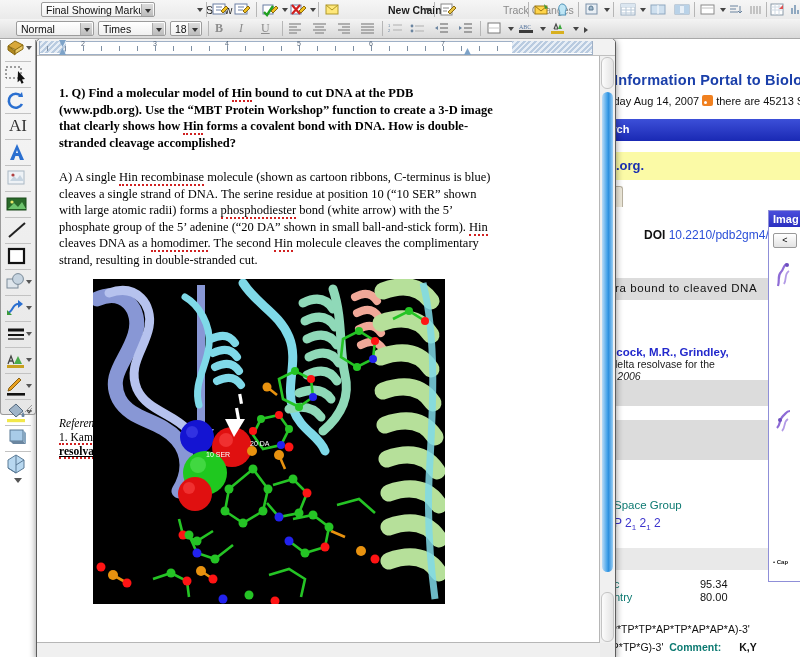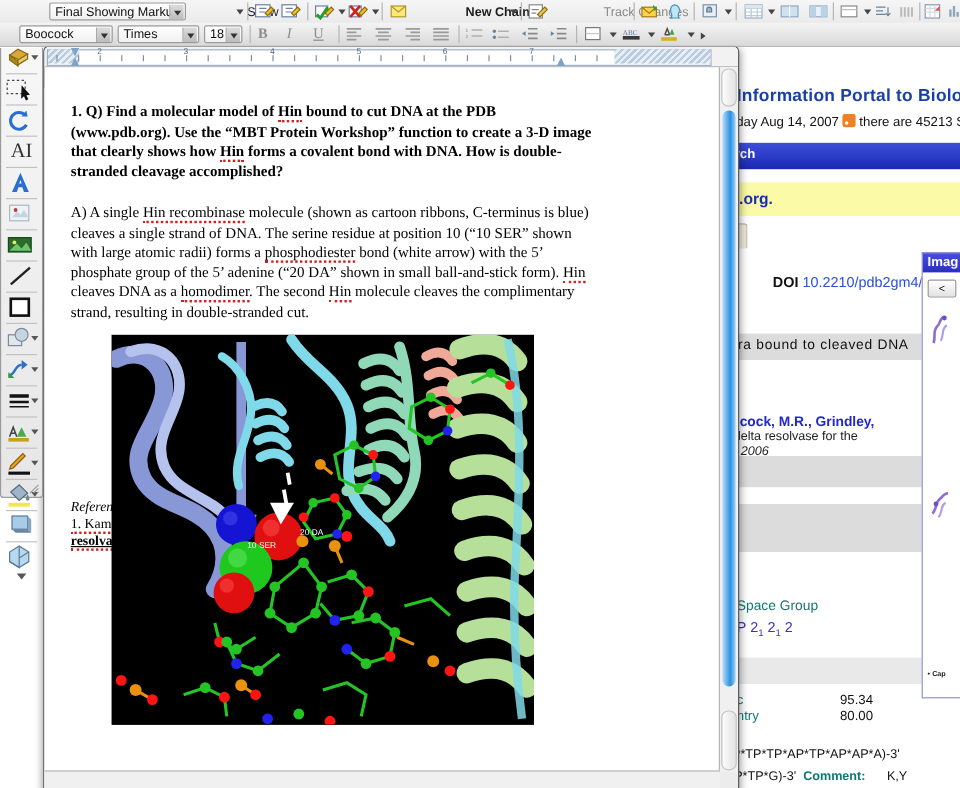--- a/index.html
+++ b/index.html
@@ -35,21 +35,21 @@
   .gray2{position:absolute;left:40px;top:380px;width:380px;height:26px;background:#dcdcdc;}
   .gray3{position:absolute;left:40px;top:420px;width:380px;height:40px;background:#dcdcdc;}
   .sg-label{position:absolute;left:66px;top:499px;font-size:11.5px;color:#0d7a72;white-space:nowrap;}
   .sg-val{position:absolute;left:66px;top:516px;font-size:12px;color:#3b33cc;white-space:nowrap;}
   .sg-val sub{font-size:8px;}
   .gray4{position:absolute;left:40px;top:548px;width:380px;height:22px;background:#e9e9e9;}
   .cellrow{position:absolute;font-size:11px;color:#0d7a72;}
   .cellval{position:absolute;font-size:11px;color:#111;}
   .seqline{position:absolute;font-size:10.5px;color:#111;white-space:nowrap;}
   .seqline .ch{color:#0d7a72;font-weight:bold;}
-  .seqline .chv{color:#111;font-weight:normal;padding-left:15px;}
+  .seqline .chv{color:#111;font-weight:bold;padding-left:15px;}
 
   
   .imgpanel{position:absolute;left:768px;top:210px;width:34px;height:372px;background:#fff;border:1px solid #8f8fd8;box-sizing:border-box;}
   .imgpanel .hd{height:16px;background:linear-gradient(#4a4ddb,#2a2fc0);color:#fff;font-size:11px;font-weight:bold;padding:2px 4px 0 4px;box-sizing:border-box;}
   .imgpanel .btn{margin:6px auto 0 auto;width:22px;height:13px;border:1px solid #999;border-radius:2px;background:linear-gradient(#fff,#e2e2e2);font-size:9px;text-align:center;line-height:13px;}
   .thumb{margin:14px auto 0 auto;width:22px;height:26px;}
   .capt{position:absolute;left:4px;bottom:16px;font-size:6px;font-weight:bold;color:#222;}
 
   
   .docwin{position:absolute;left:36px;top:38px;width:578px;height:619px;background:#ffffff;border:1px solid #5d5d5d;border-radius:5px 5px 0 0;box-shadow:0 2px 7px rgba(0,0,0,.45);overflow:hidden;}
@@ -544,21 +544,21 @@
       </div>
       <div class="ticon" style="left:790px;top:2px">
         <svg width="17" height="15">
             <path d="M2 12V6M5 12V3M8 12V8M11 12V5" stroke="#8fa8c0" stroke-width="2"></path>
           </svg>
       </div>
     </div>
 
     <div class="tbrow r2">
       <div class="combo" style="left:16px;top:2px;width:78px">
-        <span>Boocock</span><span class="arw"></span>
+        <span>Normal</span><span class="arw"></span>
       </div>
       <div class="combo" style="left:98px;top:2px;width:68px">
         <span>Times</span><span class="arw"></span>
       </div>
       <div class="combo" style="left:170px;top:2px;width:32px">
         <span>18</span><span class="arw"></span>
       </div>
       <div class="sep" style="left:208px;top:2px;height:15px"></div>
       <div class="tchar" style="left:215px;top:2px;font-weight:bold">B</div>
       <div class="tchar" style="left:239px;top:2px;font-style:italic">I</div>

